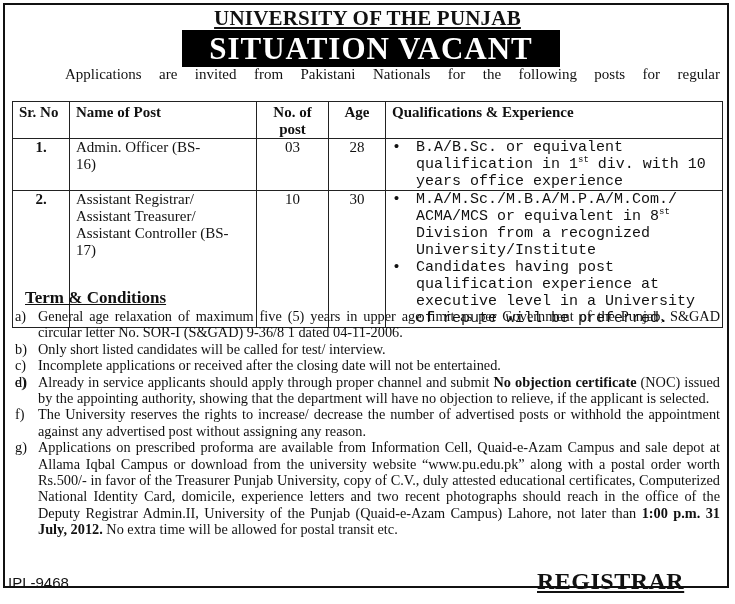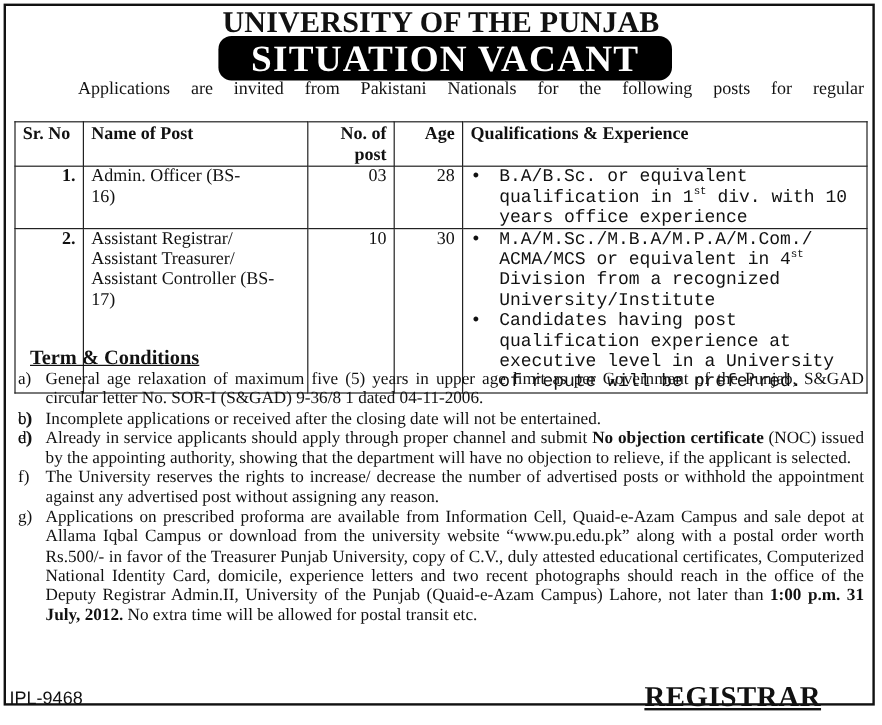--- a/index.html
+++ b/index.html
@@ -1,25 +1,25 @@
 <!DOCTYPE html>
 <html><head>
 <meta charset="utf-8">
 <style>
   html, body { margin:0; padding:0; background:#ffffff; }
   body { width:735px; height:604px; overflow:hidden; position:relative; font-family:"Liberation Serif", serif; color:#111; }
   .frame { position:absolute; left:3px; top:3px; width:726px; height:585px; border:2px solid #111; box-sizing:border-box; }
-  .uni-title { position:absolute; left:0; top:6px; width:735px; text-align:center; font-weight:bold; font-size:25px; letter-spacing:0.2px; }
-  .banner { position:absolute; left:182px; top:30px; width:378px; height:37px; background:#000; color:#fff; font-weight:bold; font-size:31px; line-height:37px; text-align:center; letter-spacing:1px;border-radius:11px; }
+  .uni-title { position:absolute; left:0; top:6px; width:735px; text-align:center; font-weight:bold; font-size:21px; text-decoration:underline; letter-spacing:0.2px; }
+  .banner { position:absolute; left:182px; top:30px; width:378px; height:37px; background:#000; color:#fff; font-weight:bold; font-size:31px; line-height:37px; text-align:center; letter-spacing:1px; }
   .intro { position:absolute; left:15px; top:66px; width:705px; font-size:15px; line-height:17px; text-align:justify; text-align-last:left; }
   .intro .first { text-indent:50px; display:block; text-align:justify; text-align-last:justify; }
   table.posts { position:absolute; left:12px; top:101px; width:711px; border-collapse:collapse; font-size:15px; line-height:17px; }
   table.posts th, table.posts td { border:1.5px solid #222; vertical-align:top; padding:0 6px; }
   table.posts th { font-weight:bold; text-align:left; padding-top:2px; height:32px; }
-  table.posts th.c, table.posts td.c { text-align:right;margin-left:39px; }
+  table.posts th.c, table.posts td.c { text-align:center;margin-left:39px; }
   .col-sr { width:44px; } .col-name { width:174px; } .col-num { width:59px; } .col-age { width:44px; }
   .row1 td { height:47px; padding-top:3px; }
   .row2 td { height:108px; padding-top:3px; }
   td.qual { padding-left:4px; }
   .qual ul { margin:0; padding:0; list-style:none; }
   .qual li { position:relative; padding-left:24px;font-family:Liberation Mono, monospace; }
   .qual li::before { content:"•"; position:absolute; left:0; top:0; }
   sup { font-size:9px; line-height:0; }
   .terms-h { position:absolute; left:25px; top:288px; font-weight:bold; font-size:17px; text-decoration:underline; }
   ol.terms { position:absolute; left:15px; top:308px; width:705px; margin:0; padding:0; list-style:none; font-size:14.3px; line-height:16.4px; }
@@ -62,33 +62,33 @@
         </ul>
       </td>
     </tr>
     <tr class="row2">
       <td class="c" style="font-weight:bold">2.</td>
       <td style="padding-right:10px">Assistant Registrar/ Assistant Treasurer/ Assistant Controller (BS-17)</td>
       <td class="c">10</td>
       <td class="c">30</td>
       <td class="qual">
         <ul>
-          <li><span>M.A/M.Sc./M.B.A/M.P.A/M.Com./ ACMA/MCS or equivalent in 4</span><sup>st</sup><span> Division from a recognized University/Institute</span></li>
+          <li><span>M.A/M.Sc./M.B.A/M.P.A/M.Com./ ACMA/MCS or equivalent in 8</span><sup>st</sup><span> Division from a recognized University/Institute</span></li>
           <li><span>Candidates having post qualification experience at executive level in a University of repute will be preferred.</span></li>
         </ul>
       </td>
     </tr>
   </tbody>
 </table>
 
 <div class="terms-h">Term &amp; Conditions</div>
 
 <ol class="terms">
   <li><span class="mk">a)</span><span>General age relaxation of maximum five (5) years in upper age limit as per Government of the Punjab, S&amp;GAD circular letter No. SOR-I (S&amp;GAD) 9-36/8 1 dated 04-11-2006.</span></li>
-  <li><span class="mk">b)</span></li>
+  <li><span class="mk">b)</span><span>Only short listed candidates will be called for test/ interview.</span></li>
   <li><span class="mk">c)</span><span>Incomplete applications or received after the closing date will not be entertained.</span></li>
   <li><span class="mk">d)</span></li>
   <li><span class="mk">e)</span><span>Already in service applicants should apply through proper channel and submit </span><b>No objection certificate</b><span> (NOC) issued by the appointing authority, showing that the department will have no objection to relieve, if the applicant is selected.</span></li>
   <li><span class="mk">f)</span><span>The University reserves the rights to increase/ decrease the number of advertised posts or withhold the appointment against any advertised post without assigning any reason.</span></li>
   <li><span class="mk">g)</span><span>Applications on prescribed proforma are available from Information Cell, Quaid-e-Azam Campus and sale depot at Allama Iqbal Campus or download from the university website “www.pu.edu.pk” along with a postal order worth Rs.500/- in favor of the Treasurer Punjab University, copy of C.V., duly attested educational certificates, Computerized National Identity Card, domicile, experience letters and two recent photographs should reach in the office of the Deputy Registrar Admin.II, University of the Punjab (Quaid-e-Azam Campus) Lahore, not later than </span><b>1:00 p.m. 31 July, 2012.</b><span> No extra time will be allowed for postal transit etc.</span></li>
 </ol>
 
 <div class="ipl">IPL-9468</div>
 <div class="reg">REGISTRAR</div>
 

